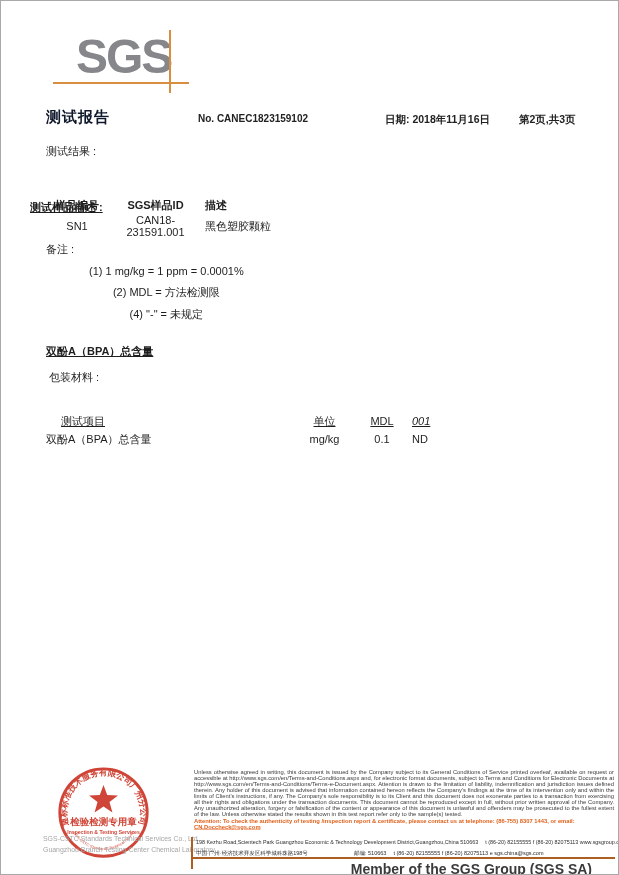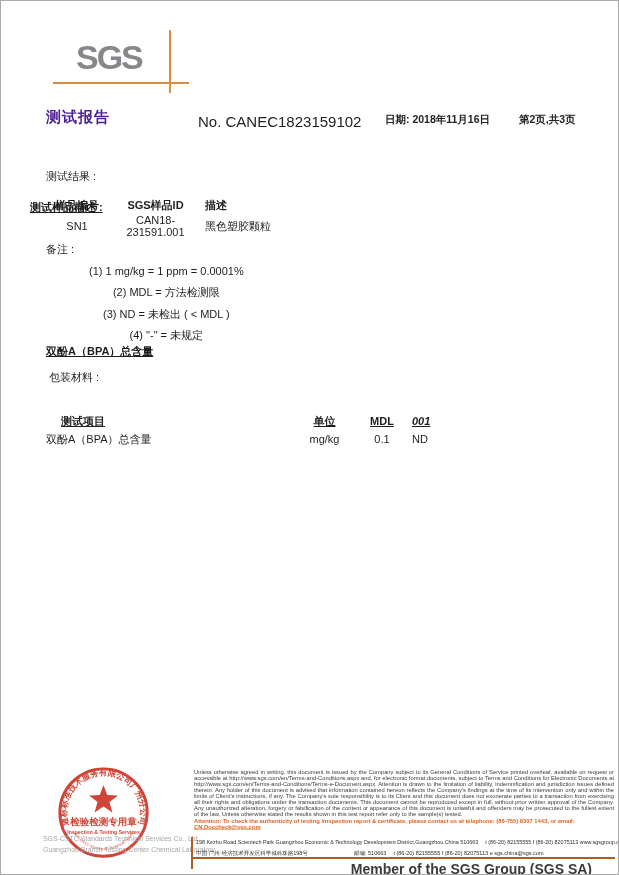--- a/index.html
+++ b/index.html
@@ -5,51 +5,51 @@
   * { margin:0; padding:0; box-sizing:border-box; }
   body { background:#fff; font-family:"Liberation Sans","DejaVu Sans",sans-serif; }
   .page {
     position:relative; width:619px; height:875px; background:#fff;
     border:1px solid #a9a9a9; overflow:hidden; color:#1e1e1e;
     font-size:11px;
   }
   .abs { position:absolute; }
 
   
-  .logo-text { left:75px; top:36px; font-size:34px; line-height:40px; font-weight:800;
+  .logo-text { left:75px; top:36px; font-size:48px; line-height:40px; font-weight:800;
                color:#85878a; letter-spacing:-2px; }
   .logo-hline { left:52px; top:81px; width:136px; height:2px; background:#d88d3f; }
   .logo-vline { left:168px; top:29px; width:2px; height:63px; background:#d88d3f; }
-  .report-title { left:45px; top:107px; font-size:15px; font-weight:bold; letter-spacing:1px; color:#4c1d95; }
-  .report-no   { left:197px; top:112px; font-size:15px; font-weight:400; color:#222; }
+  .report-title { left:45px; top:107px; font-size:15px; font-weight:bold; letter-spacing:1px; color:#0f172a; }
+  .report-no   { left:197px; top:112px; font-size:10px; font-weight:700; color:#222; }
   .report-date { left:384px; top:112px; font-size:10.5px; font-weight:600; color:#222;text-align:center; }
   .report-page { left:518px; top:112px; font-size:10.5px; font-weight:600; color:#222; }
 
   
-  .lbl-results { left:45px; top:143px;margin-top:25px; }
+  .lbl-results { left:45px; top:143px; }
   .h-sample { left:29px; top:171px; font-weight:bold; text-decoration:underline;margin-top:28px; }
   table { border-collapse:collapse; }
   .sample-table { left:45px; top:195px; }
   .sample-table th, .sample-table td { font-size:11px; height:18px; vertical-align:middle; }
   .sample-table th { font-weight:bold; }
   .sample-table .c1 { width:62px; text-align:center; }
   .sample-table .c2 { width:95px; text-align:center; }
   .sample-table .c3 { text-align:left; padding-left:2px; }
   .lbl-remarks { left:45px; top:241px; }
   .notes { left:88px; top:260px; line-height:21.4px;text-align:center; }
   .h-bpa { left:45px; top:343px; font-weight:bold; text-decoration:underline; }
   .method-label { left:48px; top:369px; }
   .method-text { left:110px; top:367px; width:468px; line-height:20px; text-align:justify; }
   .results-table { left:45px; top:411px; table-layout:fixed; }
   .results-table th, .results-table td { font-size:11px; height:18px; vertical-align:middle; font-weight:normal; }
   .results-table .r1 { width:251px; text-align:left; }
   .results-table .r2 { width:55px; text-align:center; }
   .results-table .r3 { width:60px; text-align:center; }
   .results-table .r4 { width:45px; text-align:left; }
-  .results-table th .u { text-decoration:underline; font-weight:bold; }
+  .results-table th .u { text-decoration:underline; font-weight:normal; }
   .results-table th.r1 { padding-left:15px; }
   .results-table th .it { font-style:italic; }
 
   
   .stamp { left:55px; top:764px; }
   .company-text { left:42px; top:832px; width:232px; transform:scale(0.66); transform-origin:0 0;
                   color:#a6a6a6; font-size:10.5px; line-height:16.5px; white-space:nowrap; }
   .disc-wrap { left:193px; top:768px; width:420px; }
   .disc-inner { width:840px; transform:scale(0.5); transform-origin:0 0;
                 font-size:11.6px; line-height:11.8px; color:#3b3b3b; text-align:justify; }
@@ -95,21 +95,20 @@
         <td class="c2">CAN18-231591.001</td>
         <td class="c3">黑色塑胶颗粒</td>
       </tr>
     </tbody>
   </table>
 
   <div class="abs lbl-remarks">备注 :</div>
   <div class="abs notes">
     <div>(1) 1 mg/kg = 1 ppm = 0.0001%</div>
     <div>(2) MDL = 方法检测限</div>
-    <div>(3) ND = 未检出 ( &lt; MDL )</div>
     <div>(4) "-" = 未规定</div>
   </div>
 
   <div class="abs h-bpa">双酚A（BPA）总含量</div>
   <div class="abs method-label">包装材料 :</div>
 
   <table class="abs results-table">
     <thead>
       <tr>
         <th class="r1"><span class="u">测试项目</span></th>

